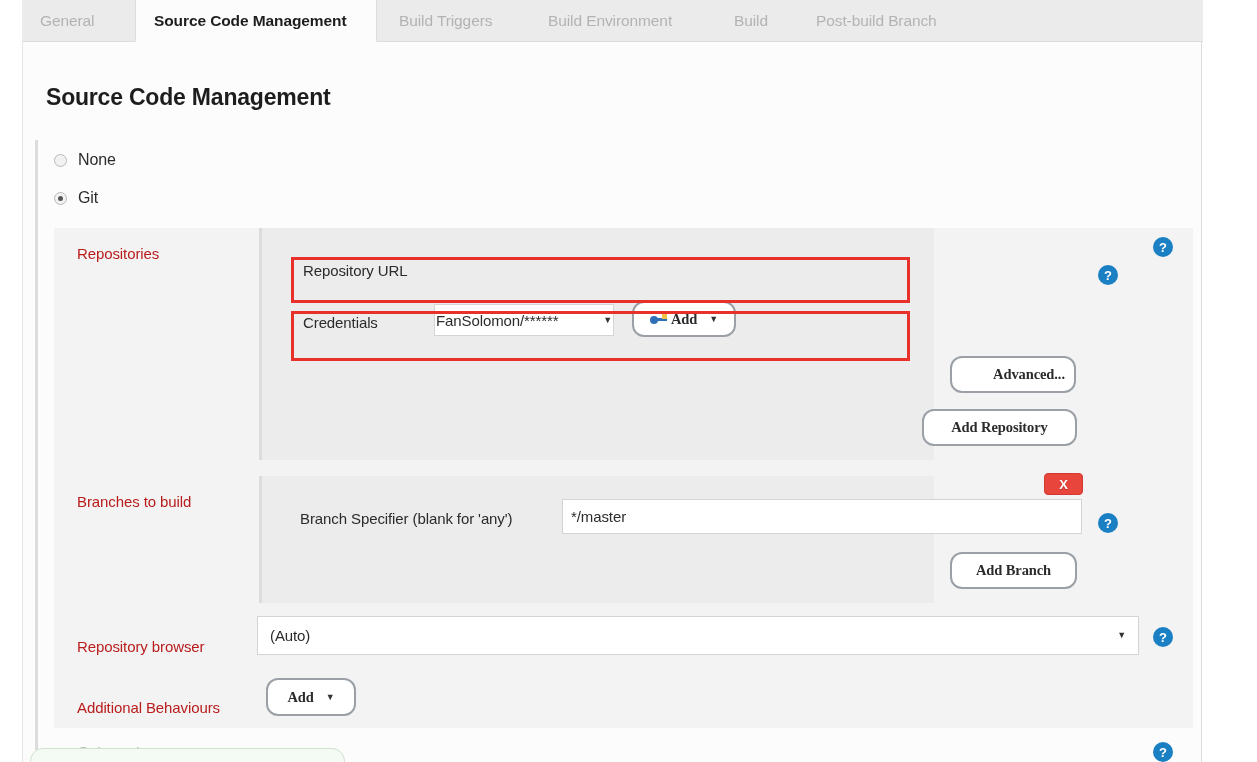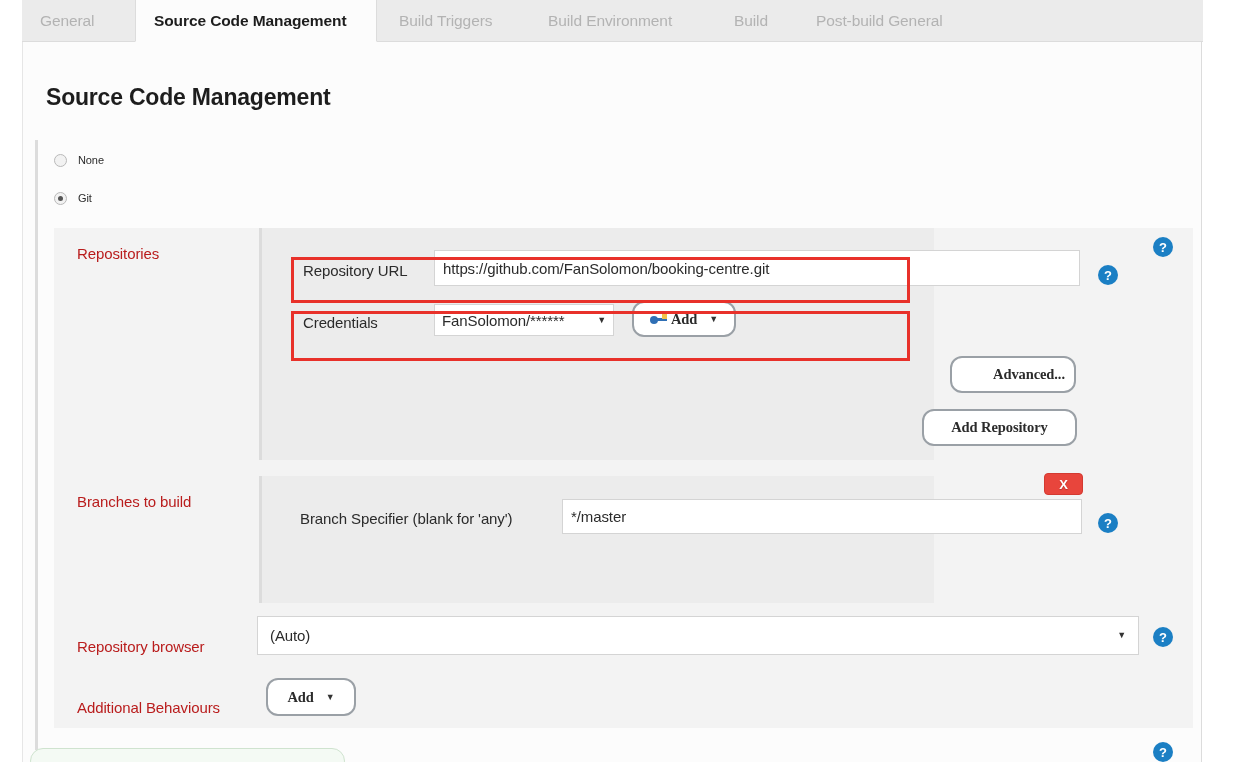--- a/index.html
+++ b/index.html
@@ -114,21 +114,21 @@
   }
   .radio.checked::after {
     content: "";
     position: absolute;
     left: 3px; top: 3px;
     width: 5px; height: 5px;
     border-radius: 50%;
     background: #555555;
   }
   .radio-label {
-    font-size: 11px;
+    font-size: 16px;
     color: #2b2b2b;
     letter-spacing: -0.1px;
   }
   .radio-label.dim { color: #b8b8b8; }
 
   
   #git-area {
     position: absolute;
     left: 16px;
     top: 88px;
@@ -178,21 +178,21 @@
   }
 
   select.ui-select, .ui-select {
     position: absolute;
     background: #ffffff;
     border: 1px solid #d4d4d4;
     box-sizing: border-box;
     font-family: "Liberation Sans", sans-serif;
     font-size: 15px;
     color: #2b2b2b;
-    padding: 0 7px;
+    padding: 0 1px;
     letter-spacing: -0.1px;
     display: flex;
     align-items: center;
     justify-content: space-between;
     cursor: pointer;
   }
   .caret {
     font-size: 9px;
     color: #333333;
     line-height: 1;
@@ -311,21 +311,21 @@
 <body>
 
 <div id="page">
 
   <div id="tabbar">
     <div class="tab" style="left:0px; width:113px;">General</div>
     <div class="tab active" style="left:113px; width:242px;">Source Code Management</div>
     <div class="tab" style="left:359px; width:145px;">Build Triggers</div>
     <div class="tab" style="left:508px; width:180px;">Build Environment</div>
     <div class="tab" style="left:694px; width:76px;">Build</div>
-    <div class="tab" style="left:776px; width:181px;">Post-build General</div>
+    <div class="tab" style="left:776px; width:181px;">Post-build Branch</div>
   </div>
 
   <div id="content-card"></div>
 
   <div id="page-title">Source Code Management</div>
 
   <div id="scm-block">
 
     <div class="radio-row" style="top:8px;">
       <span class="radio"></span>
@@ -338,21 +338,20 @@
     </div>
 
     <div id="git-area">
 
       <div class="field-label" style="left:23px; top:17px;">Repositories</div>
 
       <div class="inner-panel" style="left:205px; top:0px; width:675px; height:232px;"></div>
 
       <div class="row-label" style="position:absolute; left:249px; top:34px;">Repository URL</div>
 
-      <div class="text-input" style="left:380px; top:22px; width:646px; height:36px;">https://github.com/FanSolomon/booking-centre.git</div>
 
       <div class="row-label" style="position:absolute; left:249px; top:86px;">Credentials</div>
 
       <div class="ui-select" style="left:380px; top:76px; width:180px; height:32px;">
         <span>FanSolomon/******</span>
         <span class="caret">▼</span>
       </div>
 
       <div class="btn btn-add-inline" style="left:578px; top:73px; width:104px; height:36px;">
         <span class="key-icon">
@@ -371,20 +370,21 @@
       <div class="field-label" style="left:23px; top:265px;">Branches to build</div>
 
       <div class="inner-panel" style="left:205px; top:248px; width:675px; height:127px;"></div>
 
       <div class="row-label" style="position:absolute; left:246px; top:282px;">Branch Specifier (blank for 'any')</div>
 
       <div class="text-input" style="left:508px; top:271px; width:520px; height:35px;">*/master</div>
 
       <div class="btn-delete" style="left:990px; top:245px; width:39px; height:22px;">X</div>
 
+      <div class="btn" style="left:896px; top:324px; width:127px; height:37px;">Add Branch</div>
 
       <div class="field-label" style="left:23px; top:410px;">Repository browser</div>
 
       <div class="ui-select" style="left:203px; top:388px; width:882px; height:39px; padding:15px 12px;">
         <span>(Auto)</span>
         <span class="caret">▼</span>
       </div>
 
       <div class="field-label" style="left:23px; top:471px;">Additional Behaviours</div>
 

